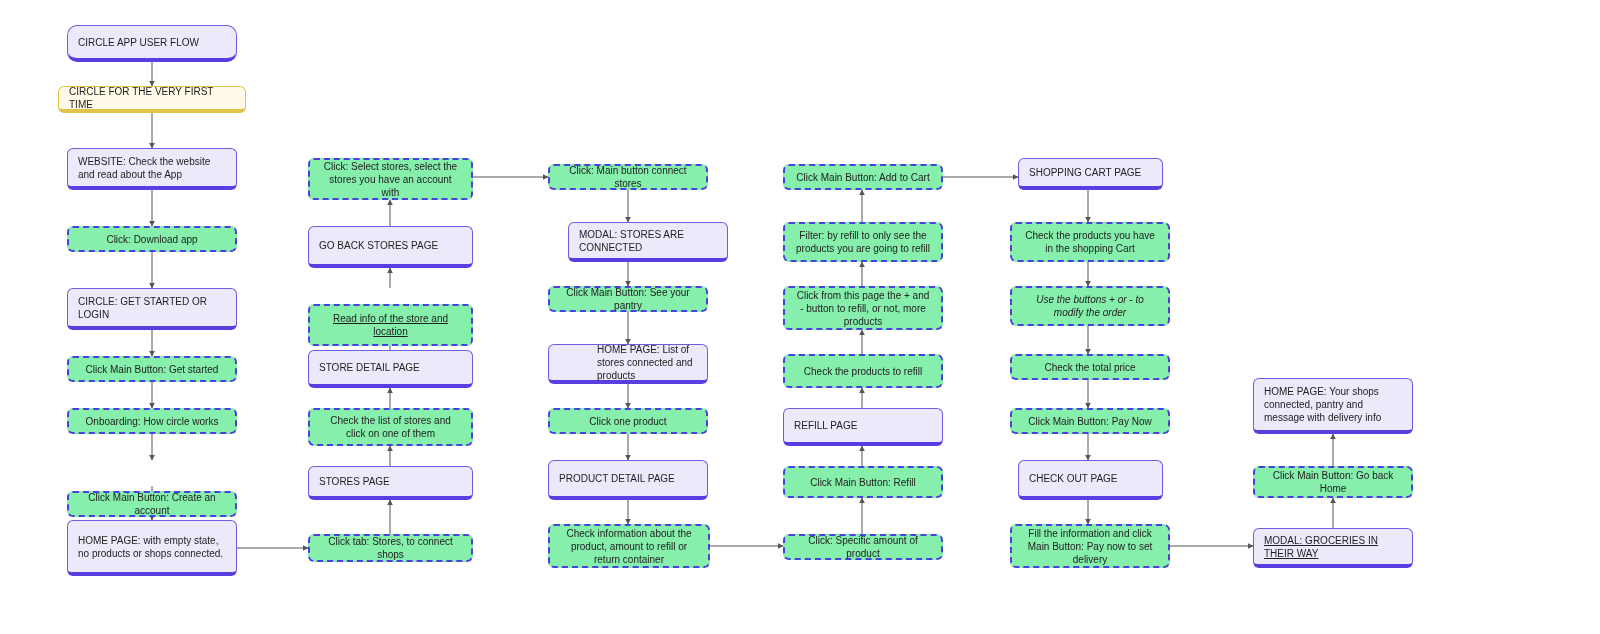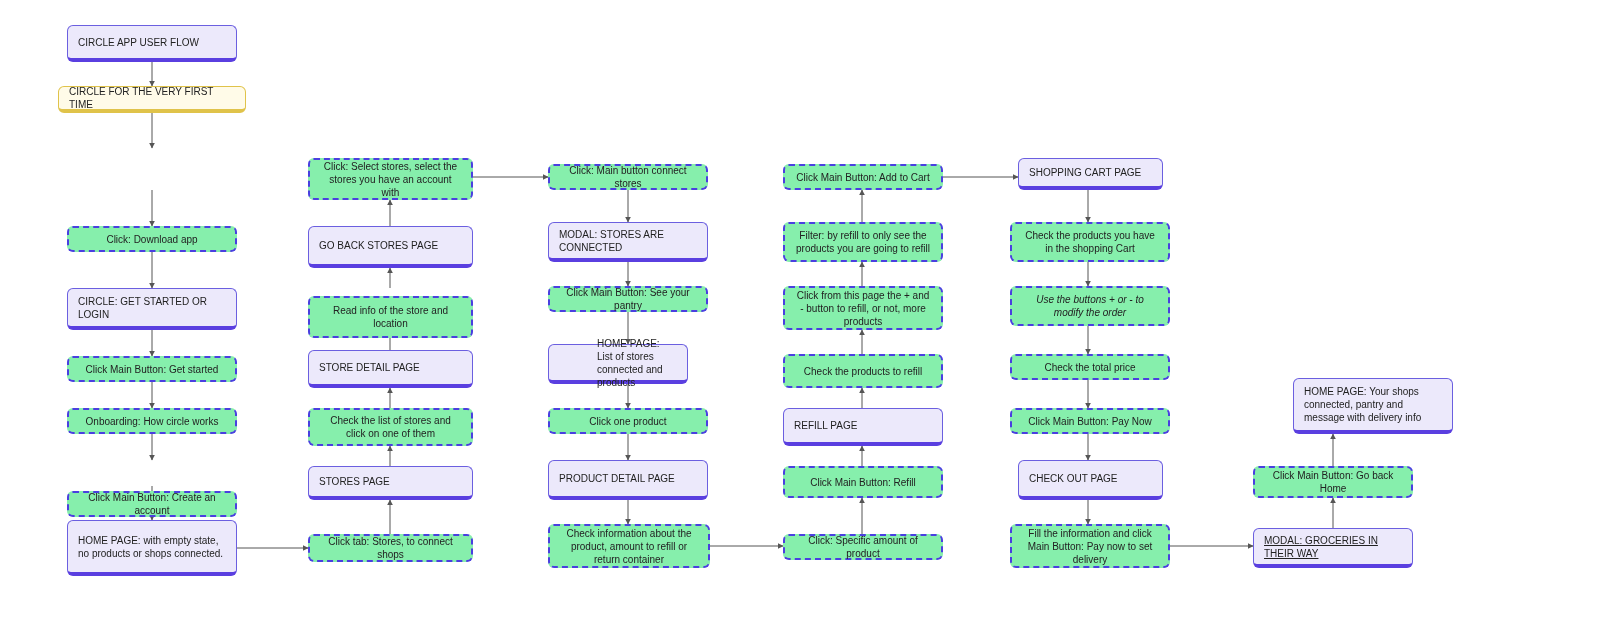--- a/index.html
+++ b/index.html
@@ -115,26 +115,29 @@
     <line x1="1088" y1="380" x2="1088" y2="408" marker-end="url(#ah)"></line>
     <line x1="1088" y1="434" x2="1088" y2="460" marker-end="url(#ah)"></line>
     <line x1="1088" y1="500" x2="1088" y2="524" marker-end="url(#ah)"></line>
 
     <line x1="1170" y1="546" x2="1253" y2="546" marker-end="url(#ah)"></line>
 
     <line x1="1333" y1="528" x2="1333" y2="498" marker-end="url(#ah)"></line>
     <line x1="1333" y1="466" x2="1333" y2="434" marker-end="url(#ah)"></line>
   </svg>
 
-  <div class="node page" style="left:67px;  top:25px;  width:170px; height:37px;">
+  <div class="node page" style="left:67px;  top:25px;  width:170px; height:37px;border-radius:10px;">
       <span>CIRCLE APP USER FLOW</span>
     </div>
   <div class="node start" style="left:58px;  top:86px;  width:188px; height:27px;">
       <span>CIRCLE FOR THE VERY FIRST TIME</span>
     </div>
+  <div class="node page" style="left:67px;  top:148px; width:170px; height:42px;">
+      <span>WEBSITE: Check the website and read about the App</span>
+    </div>
   <div class="node action center" style="left:67px;  top:226px; width:170px; height:26px;">
       <span>Click: Download app</span>
     </div>
   <div class="node page" style="left:67px;  top:288px; width:170px; height:42px;">
       <span>CIRCLE: GET STARTED OR LOGIN</span>
     </div>
   <div class="node action center" style="left:67px;  top:356px; width:170px; height:26px;">
       <span>Click Main Button: Get started</span>
     </div>
   <div class="node action center" style="left:67px;  top:408px; width:170px; height:26px;">
@@ -146,46 +149,46 @@
   <div class="node page" style="left:67px;  top:520px; width:170px; height:56px;">
       <span>HOME PAGE: with empty state, no products or shops connected.</span>
     </div>
 
   <div class="node action center" style="left:308px; top:158px; width:165px; height:42px;">
       <span>Click: Select stores, select the stores you have an account with</span>
     </div>
   <div class="node page" style="left:308px; top:226px; width:165px; height:42px;">
       <span>GO BACK STORES PAGE</span>
     </div>
-  <div class="node action center" style="left:308px; top:296px; width:165px; height:42px;">
+  <div class="node action center" style="left:308px; top:304px; width:165px; height:42px;text-decoration:underline;">
       <span>Read info of the store and location</span>
     </div>
   <div class="node page" style="left:308px; top:350px; width:165px; height:38px;">
       <span>STORE DETAIL PAGE</span>
     </div>
   <div class="node action center" style="left:308px; top:408px; width:165px; height:38px;">
       <span>Check the list of stores and click on one of them</span>
     </div>
   <div class="node page" style="left:308px; top:466px; width:165px; height:34px;">
       <span>STORES PAGE</span>
     </div>
   <div class="node action center" style="left:308px; top:534px; width:165px; height:28px;">
       <span>Click tab: Stores, to connect shops</span>
     </div>
 
   <div class="node action center" style="left:548px; top:164px; width:160px; height:26px;">
       <span>Click: Main button connect stores</span>
     </div>
-  <div class="node page" style="left:548px; top:222px; width:160px; height:40px;">
+  <div class="node page" style="left:568px; top:222px; width:160px; height:40px;">
       <span>MODAL: STORES ARE CONNECTED</span>
     </div>
   <div class="node action center" style="left:548px; top:286px; width:160px; height:26px;">
       <span>Click Main Button: See your pantry</span>
     </div>
-  <div class="node page" style="left:548px; top:344px; width:140px; height:40px;padding-left:48px;">
+  <div class="node page" style="left:548px; top:344px; width:160px; height:40px;padding-left:48px;">
       <span>HOME PAGE: List of stores connected and products</span>
     </div>
   <div class="node action center" style="left:548px; top:408px; width:160px; height:26px;">
       <span>Click one product</span>
     </div>
   <div class="node page" style="left:548px; top:460px; width:160px; height:40px;">
       <span>PRODUCT DETAIL PAGE</span>
     </div>
   <div class="node action center" style="left:548px; top:524px; width:162px; height:44px;">
       <span>Check information about the product, amount to refill or return container</span>
@@ -228,21 +231,21 @@
   <div class="node action center" style="left:1010px; top:408px; width:160px; height:26px;">
       <span>Click Main Button: Pay Now</span>
     </div>
   <div class="node page" style="left:1018px; top:460px; width:145px; height:40px;">
       <span>CHECK OUT PAGE</span>
     </div>
   <div class="node action center" style="left:1010px; top:524px; width:160px; height:44px;">
       <span>Fill the information and click Main Button: Pay now to set delivery</span>
     </div>
 
-  <div class="node page" style="left:1253px; top:378px; width:160px; height:56px;margin-left:40px;">
+  <div class="node page" style="left:1253px; top:378px; width:160px; height:56px;">
       <span>HOME PAGE: Your shops connected, pantry and message with delivery info</span>
     </div>
   <div class="node action center" style="left:1253px; top:466px; width:160px; height:32px;">
       <span>Click Main Button: Go back Home</span>
     </div>
   <div class="node page" style="left:1253px; top:528px; width:160px; height:40px;text-decoration:underline;">
       <span>MODAL: GROCERIES IN THEIR WAY</span>
     </div>
 
 </div>

